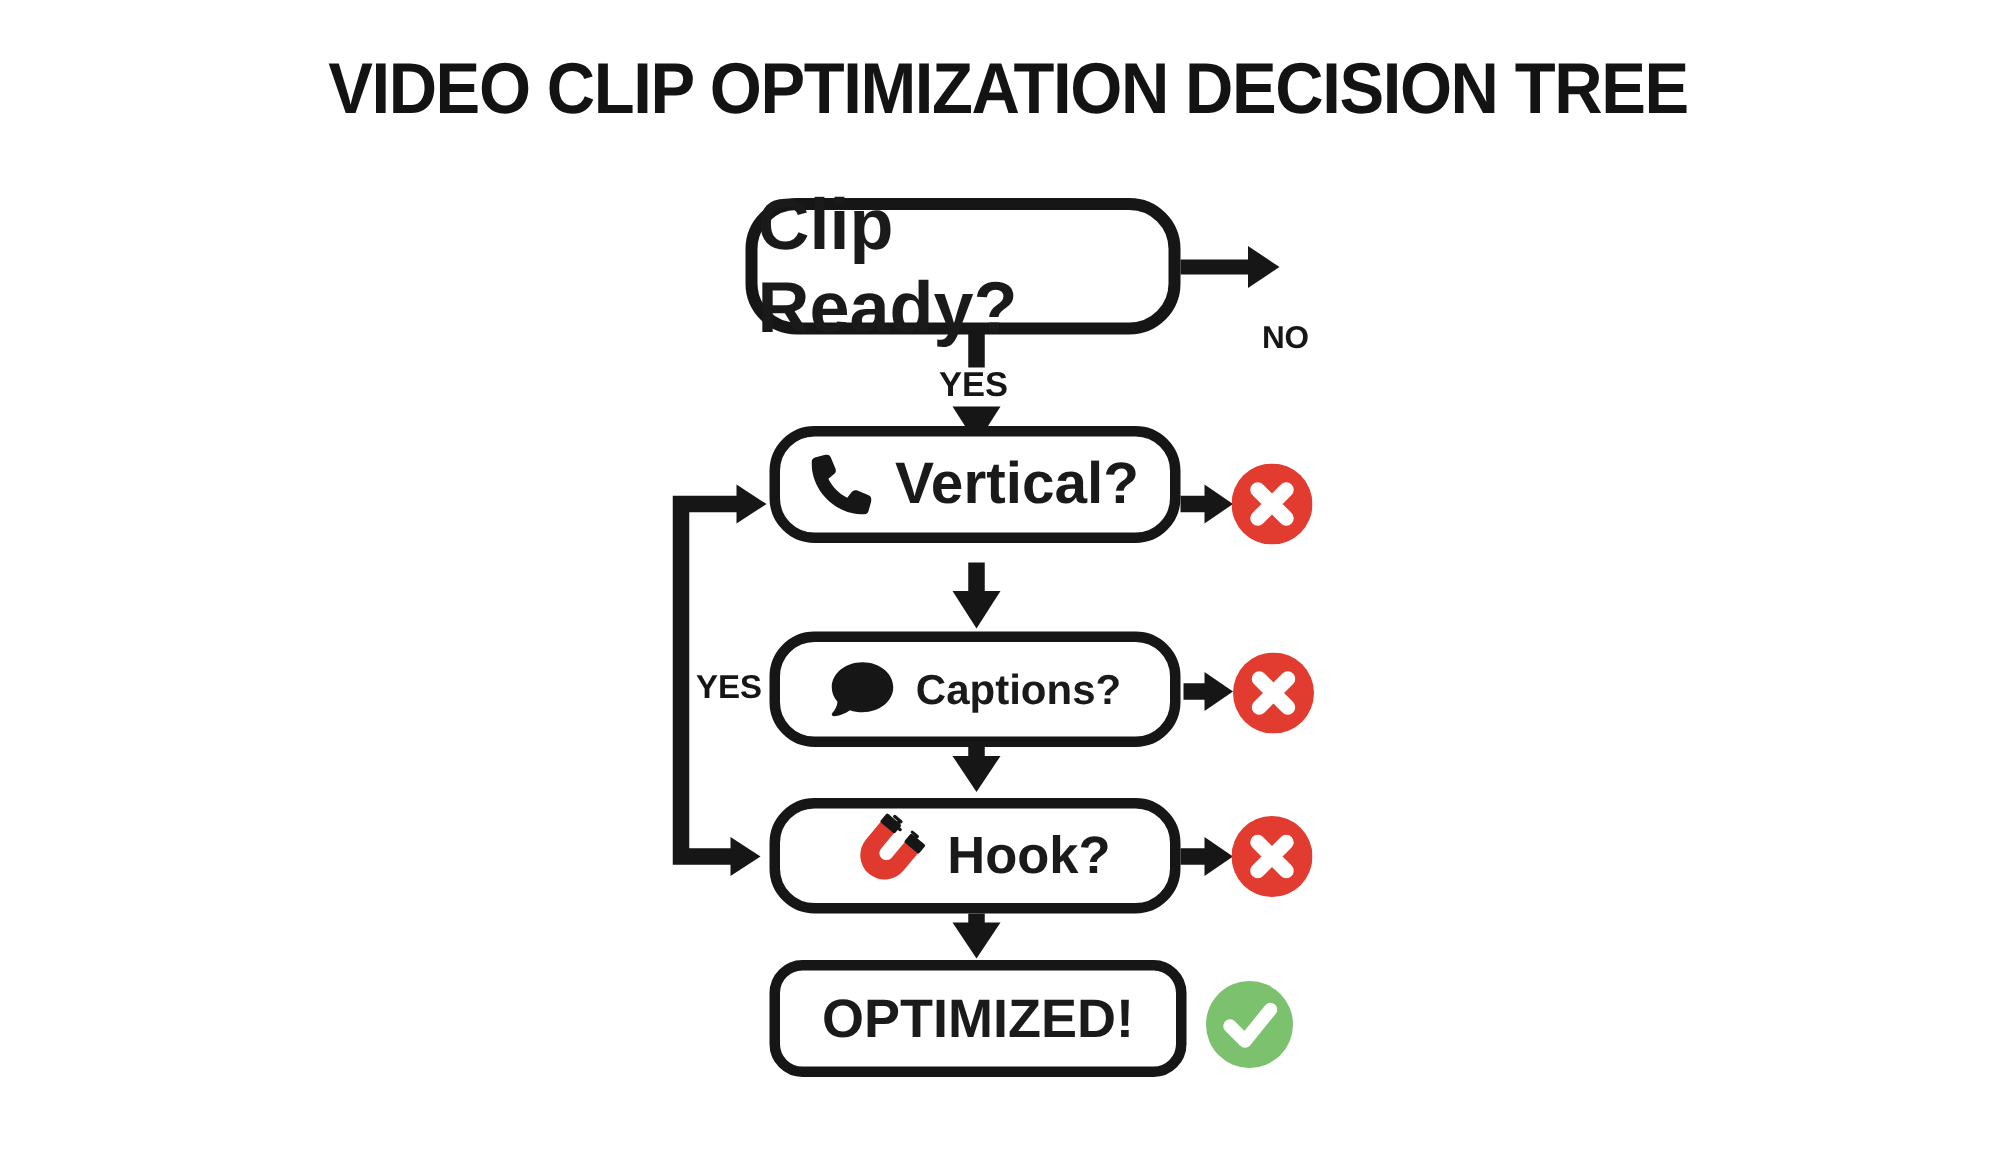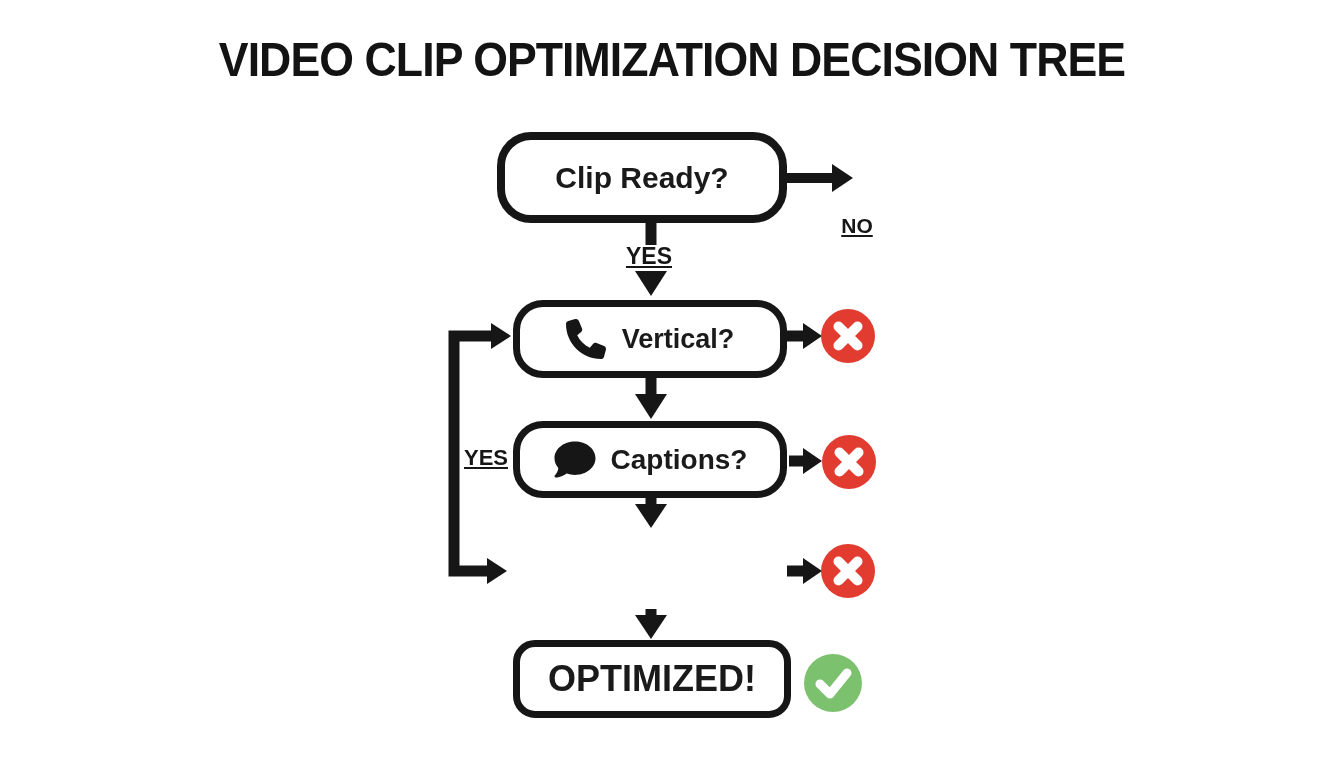--- a/index.html
+++ b/index.html
@@ -25,30 +25,30 @@
 
   .node {
     position: absolute;
     background: #ffffff;
     border: 7px solid #161616;
     border-radius: 30px;
     display: flex; align-items: center; justify-content: center;
     gap: 14px;
     font-weight: bold; color: #1a1a1a;
   }
-  .node-clip-ready { left: 497px; top: 132px; width: 290px; height: 91px; font-size: 30px; border-width: 8px; border-radius: 34px; }
-  .node-vertical   { left: 513px; top: 300px; width: 274px; height: 78px; font-size: 27px; gap: 16px; }
+  .node-clip-ready { left: 497px; top: 132px; width: 290px; height: 91px; font-size: 48px; border-width: 8px; border-radius: 34px; }
+  .node-vertical   { left: 513px; top: 284px; width: 274px; height: 78px; font-size: 39px; gap: 16px; }
   .node-captions   { left: 513px; top: 421px; width: 274px; height: 77px; font-size: 28px; }
   .node-hook       { left: 513px; top: 532px; width: 274px; height: 77px; font-size: 35px; }
   .node-optimized  { left: 513px; top: 640px; width: 278px; height: 78px; font-size: 36px; border-radius: 22px; }
 
   .node .icon { display: inline-flex; flex: 0 0 auto; }
 
   .edge-label {
-    position: absolute; font-weight: bold; color: #161616; text-align: center; text-decoration: underline;
+    position: absolute; font-weight: bold; color: #161616; text-align: center;
   }
   .lbl-yes-down { left: 620px; top: 243px; width: 58px; font-size: 23px; }
   .lbl-no       { left: 830px; top: 214px; width: 54px; font-size: 21px; }
   .lbl-yes-loop { left: 461px; top: 445px; width: 50px; font-size: 22px; }
 
   .badge { position: absolute; }
   .x-badge-1 { left: 821px; top: 309px; width: 54px; height: 54px; }
   .x-badge-2 { left: 822px; top: 435px; width: 54px; height: 54px; }
   .x-badge-3 { left: 821px; top: 544px; width: 54px; height: 54px; }
   .check-badge { left: 804px; top: 654px; width: 58px; height: 58px; }
@@ -114,20 +114,34 @@
 
   <div class="node node-captions">
     <span class="icon">
       <svg width="44" height="41" viewBox="0 0 512 512">
         <path fill="#161616" d="M512 240c0 114.9-114.6 208-256 208c-37.1 0-72.3-6.4-104.1-17.9c-11.9 8.7-31.3 20.6-54.3 30.6C73.6 471.1 44.7 480 16 480c-6.5 0-12.3-3.9-14.8-9.9c-2.5-6-1.1-12.8 3.4-17.4l.3-.3c.3-.3 .7-.7 1.3-1.4c1.1-1.2 2.8-3.1 4.9-5.7c4.1-5 9.6-12.4 15.2-21.6c10-16.6 19.5-38.4 21.4-62.9C17.7 326.8 0 285.1 0 240C0 125.1 114.6 32 256 32s256 93.1 256 208z"></path>
       </svg>
     </span>
     <span>Captions?</span>
   </div>
 
+  <div class="node node-hook">
+    <span class="icon">
+      <svg width="58" height="58" viewBox="0 0 100 100">
+        <g transform="rotate(40 50 50)">
+          <path fill="#e0392e" d="M22 20 H42 V45 A8 8 0 0 0 58 45 V20 H78 V48 A28 28 0 0 1 22 48 Z"></path>
+          <rect x="21" y="9" width="22" height="13" rx="2" fill="#161616"></rect>
+          <rect x="57" y="9" width="22" height="13" rx="2" fill="#161616"></rect>
+        </g>
+        <path d="M63 4 l7 6 l-8 3 l7 6" stroke="#161616" stroke-width="4" fill="none" stroke-linecap="round" stroke-linejoin="round"></path>
+        <path d="M83 22 l6 5 l-7 3 l6 5" stroke="#161616" stroke-width="3.5" fill="none" stroke-linecap="round" stroke-linejoin="round"></path>
+      </svg>
+    </span>
+    <span>Hook?</span>
+  </div>
 
   <div class="node node-optimized">
     <span>OPTIMIZED!</span>
   </div>
 
   <div class="edge-label lbl-yes-down">YES</div>
   <div class="edge-label lbl-no">NO</div>
   <div class="edge-label lbl-yes-loop">YES</div>
 
 

